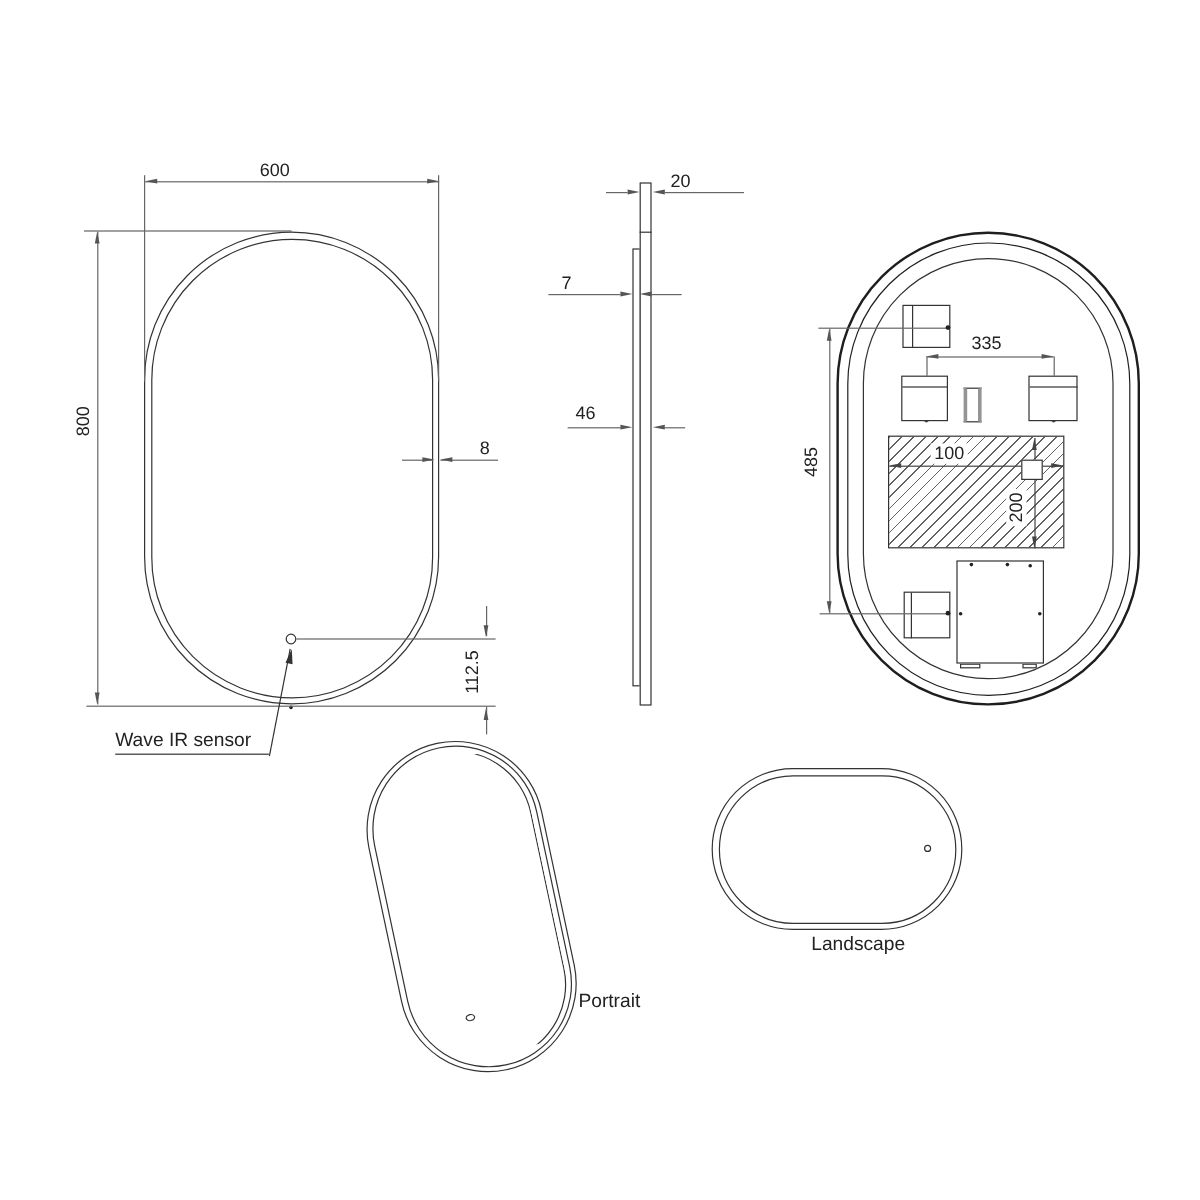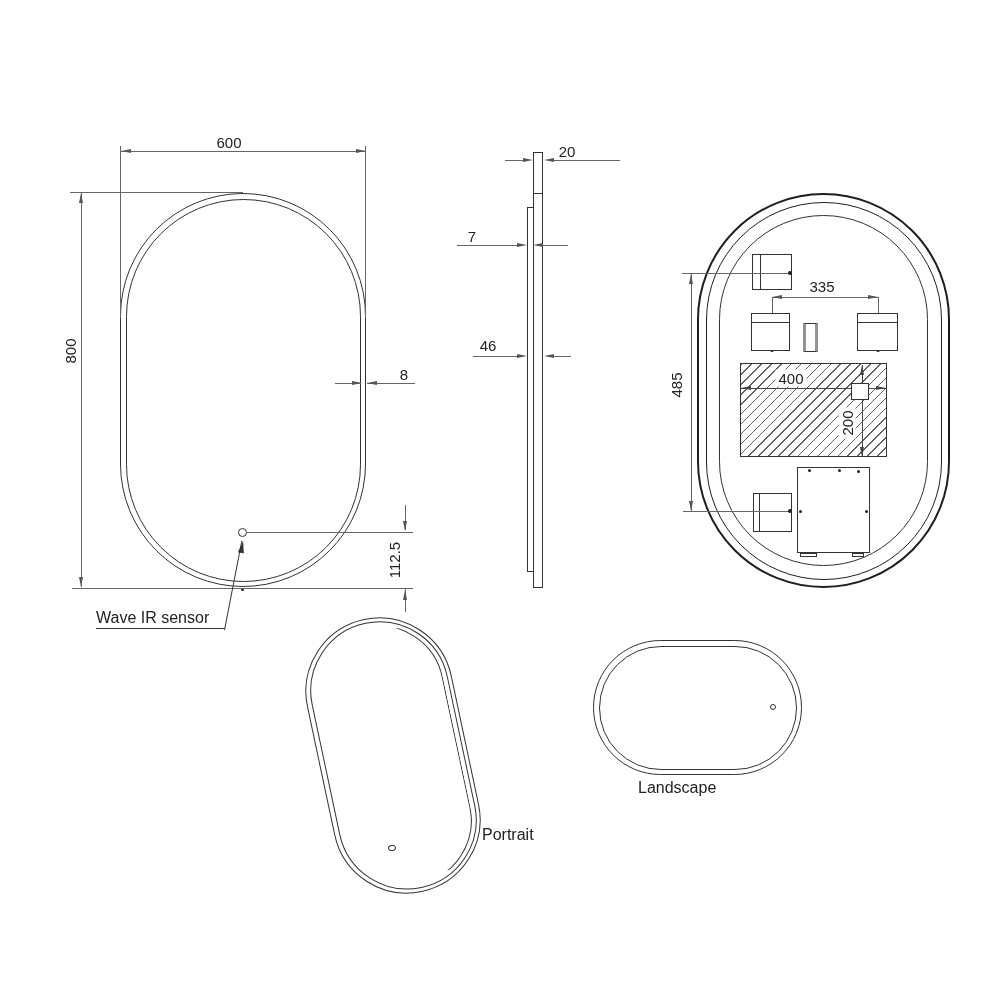--- a/index.html
+++ b/index.html
@@ -122,21 +122,21 @@
   <div class="slot" style="left:803px;top:323px;width:15px;height:29px;"></div>
 
   <div class="hatch" style="left:740px;top:363px;width:147px;height:94px;"></div>
   <div class="ln" style="left:741px;top:387.5px;width:145px;height:1px;background:#444;"></div>
   <div class="arr l" style="left:741px;top:385.5px;border-right-color:#444;"></div>
   <div class="arr r" style="left:876px;top:385.5px;border-left-color:#444;"></div>
   <div class="ln" style="left:861.5px;top:365px;width:1px;height:92px;background:#444;"></div>
   <div class="arr u" style="left:859.5px;top:365px;border-bottom-color:#444;"></div>
   <div class="arr d" style="left:859.5px;top:447px;border-top-color:#444;"></div>
   <div class="box" style="left:851px;top:383px;width:18px;height:17px;"></div>
-  <div class="dim-label wbg" style="left:791px;top:378px;">400</div>
+  <div class="dim-label wbg" style="left:791px;top:378px;">100</div>
   <div class="dim-label rot wbg" style="left:847px;top:423px;">200</div>
 
   <div class="box" style="left:797px;top:467px;width:73px;height:86px;"></div>
   <div class="dot" style="left:807.5px;top:469px;width:3px;height:3px;"></div>
   <div class="dot" style="left:837.5px;top:469px;width:3px;height:3px;"></div>
   <div class="dot" style="left:856.5px;top:470px;width:3px;height:3px;"></div>
   <div class="dot" style="left:798.5px;top:509.5px;width:3px;height:3px;"></div>
   <div class="dot" style="left:864.5px;top:509.5px;width:3px;height:3px;"></div>
   <div class="box" style="left:800px;top:553px;width:17px;height:4px;"></div>
   <div class="box" style="left:852px;top:553px;width:12px;height:4px;"></div>
@@ -155,15 +155,15 @@
     <div class="pst" style="left:0;top:0;width:148px;height:279px;"></div>
     <div class="pst" style="left:4.5px;top:4px;width:139px;height:271px;border-width:1px;"></div>
     <div class="pst" style="left:9px;top:8px;width:130px;height:263px;border-width:1px;clip-path:inset(3% 0 3% 58%);"></div>
   </div>
   <div class="box" style="left:388px;top:845px;width:8px;height:6px;border-radius:50%;transform:rotate(-12deg);"></div>
   <div class="txt-label" style="left:482px;top:827px;">Portrait</div>
 
   <div class="oval thin" style="left:593px;top:640px;width:209px;height:135px;border-width:1.2px;"></div>
   <div class="oval thin" style="left:598.5px;top:645.5px;width:198px;height:124px;"></div>
   <div class="box" style="left:770px;top:704px;width:6px;height:6px;border-radius:50%;"></div>
-  <div class="txt-label" style="left:638px;top:780px;">Landscape</div>
+  <div class="txt-label" style="left:676px;top:780px;">Landscape</div>
 
 </div>
 
 </body></html>

